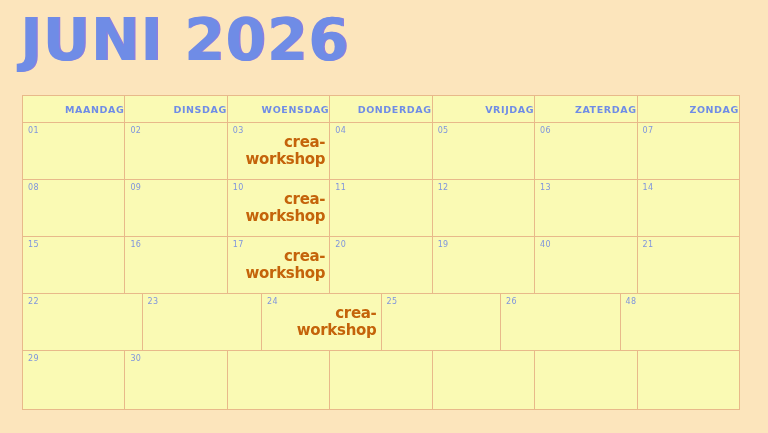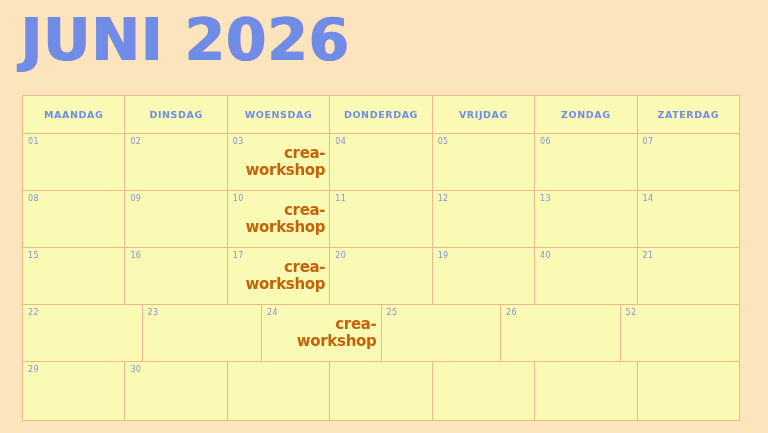--- a/index.html
+++ b/index.html
@@ -58,24 +58,24 @@
     flex: 1 1 0;
     min-width: 0;
     box-sizing: border-box;
     border-right: 1px solid #e8b98a;
     border-bottom: 1px solid #e8b98a;
     background: #fafab4;
     position: relative;
   }
 
   .header-row .cell {
-    height: 38px;
+    height: 27px;
     display: flex;
     align-items: center;
-    justify-content: center;
+    justify-content: flex-end;
   }
 
   .dayname {
     font-family: "DejaVu Sans", sans-serif;
     font-size: 9.5px;
     font-weight: bold;
     letter-spacing: 0.6px;
     color: #6f8ce6;
     text-transform: uppercase;
     white-space: nowrap;
@@ -135,25 +135,25 @@
       <div class="cell">
         <span class="dayname">WOENSDAG</span>
       </div>
       <div class="cell">
         <span class="dayname">DONDERDAG</span>
       </div>
       <div class="cell">
         <span class="dayname">VRIJDAG</span>
       </div>
       <div class="cell">
+        <span class="dayname">ZATERDAG</span>
+      </div>
+      <div class="cell">
         <span class="dayname">ZONDAG</span>
       </div>
-      <div class="cell">
-        <span class="dayname">ZATERDAG</span>
-      </div>
     </div>
 
     <div class="row week-row">
       <div class="cell">
         <span class="daynum">01</span>
       </div>
       <div class="cell">
         <span class="daynum">02</span>
       </div>
       <div class="cell">
@@ -247,21 +247,21 @@
           <span class="l2">workshop</span>
         </div>
       </div>
       <div class="cell">
         <span class="daynum">25</span>
       </div>
       <div class="cell">
         <span class="daynum">26</span>
       </div>
       <div class="cell">
-        <span class="daynum">52</span>
+        <span class="daynum">48</span>
       </div>
     </div>
 
     <div class="row week-row last">
       <div class="cell">
         <span class="daynum">29</span>
       </div>
       <div class="cell">
         <span class="daynum">30</span>
       </div>

